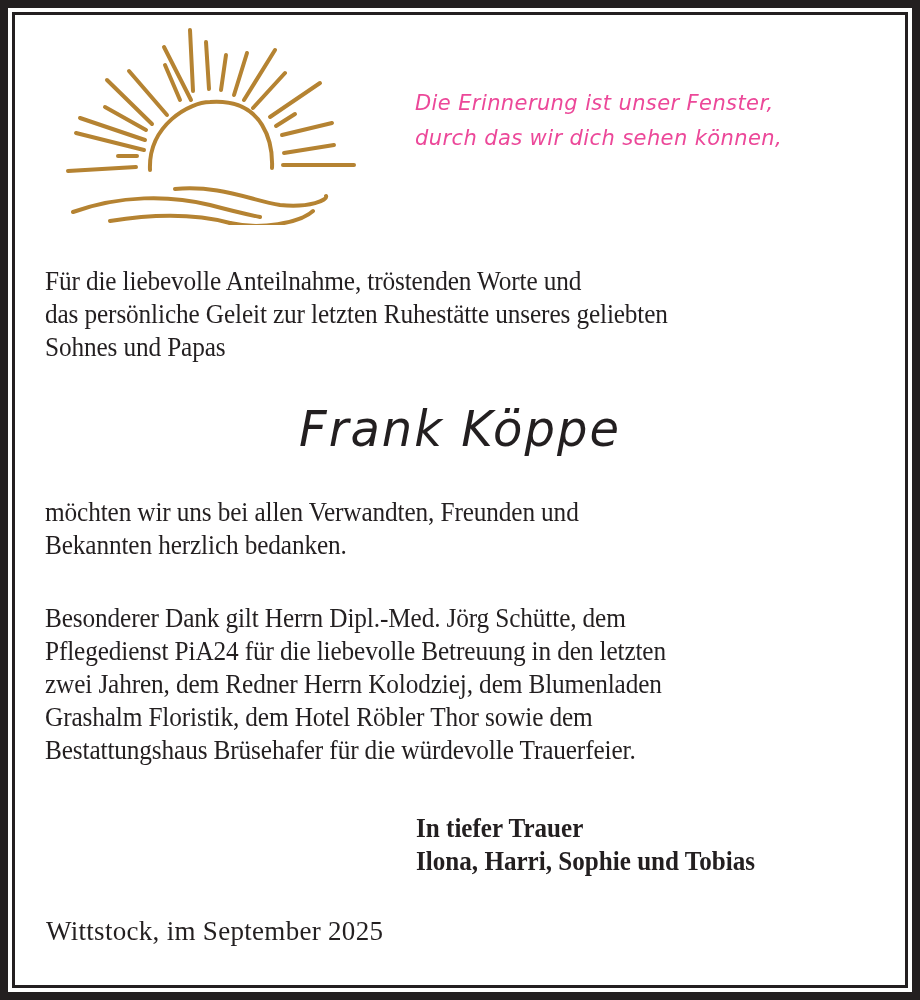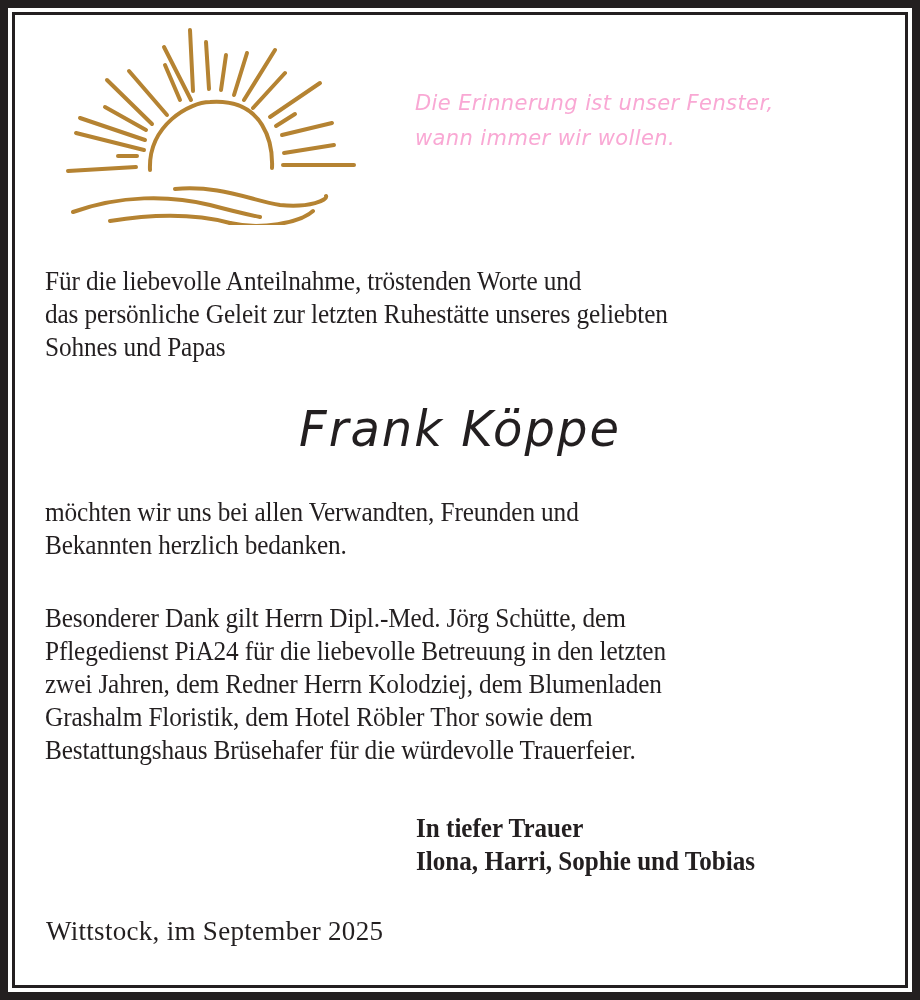--- a/index.html
+++ b/index.html
@@ -1,20 +1,20 @@
 <!DOCTYPE html>
 <html><head>
   <meta charset="utf-8">
   <style>
     html, body { margin: 0; padding: 0; }
     body { width: 920px; height: 1000px; background: #231f20; position: relative; overflow: hidden; }
     .frame-outer { position: absolute; left: 8px; top: 8px; width: 904px; height: 984px; background: #ffffff; }
     .frame-line { position: absolute; left: 12px; top: 12px; width: 896px; height: 976px; box-sizing: border-box; border: 3px solid #231f20; background: #fff; }
     .sun { position: absolute; left: 60px; top: 25px; width: 310px; height: 200px; }
-    .quote { position: absolute; left: 415px; top: 86px; font-family: "DejaVu Sans", sans-serif; font-style: italic; font-weight: 300; font-size: 21px; line-height: 35px; color: #f9a8d4; letter-spacing: 0.4px; }
+    .quote { position: absolute; left: 415px; top: 86px; font-family: "DejaVu Sans", sans-serif; font-style: italic; font-weight: 300; font-size: 21px; line-height: 35px; color: #ec4899; letter-spacing: 0.4px; }
     .quote div { white-space: nowrap; }
     .serif { font-family: "Liberation Serif", serif; color: #231f20; font-size: 27.5px; line-height: 33px; letter-spacing: -0.15px; }
     .p1 { position: absolute; left: 45px; top: 264px; transform: scaleX(0.92); transform-origin: left top; white-space: nowrap; }
     .p2 { position: absolute; left: 45px; top: 495px; transform: scaleX(0.92); transform-origin: left top; white-space: nowrap; }
     .p3 { position: absolute; left: 45px; top: 601px; transform: scaleX(0.92); transform-origin: left top; white-space: nowrap; }
     .name { position: absolute; left: 0; width: 920px; top: 400px; text-align: center; font-family: "DejaVu Sans", sans-serif; font-style: italic; font-size: 48px; color: #231f20; letter-spacing: 2px; font-weight: 400; transform: scaleY(1.05); }
     .sign { position: absolute; left: 416px; top: 812px; font-family: "Liberation Serif", serif; font-weight: bold; font-size: 27px; line-height: 33px; color: #231f20; white-space: nowrap; transform: scaleX(0.93); transform-origin: left top; }
     .place { position: absolute; left: 46px; top: 916px; font-family: "Liberation Serif", serif; font-size: 27px; color: #231f20; white-space: nowrap; letter-spacing: 0.3px; text-align: center; }
   </style>
 </head>
@@ -50,21 +50,21 @@
   <path d="M 223 140 L 294 140"></path>
 
   <path d="M 13 187 C 60 170, 110 170, 150 180 C 180 188, 200 192, 200 192"></path>
   <path d="M 115 164 C 160 160, 190 175, 220 180 C 250 183, 268 175, 266 171"></path>
   <path d="M 50 196 C 100 188, 140 190, 170 198"></path>
   <path d="M 170 198 C 200 205, 240 198, 253 186"></path>
 </svg>
 
 <div class="quote">
   <div>Die Erinnerung ist unser Fenster,</div>
-  <div>wann immer wir wollen.</div>
+  <div>durch das wir dich sehen können,</div>
 </div>
 
 <div class="serif p1">
   <div>Für die liebevolle Anteilnahme, tröstenden Worte und</div>
   <div>das persönliche Geleit zur letzten Ruhestätte unseres geliebten</div>
   <div>Sohnes und Papas</div>
 </div>
 
 <div class="name">Frank Köppe</div>
 

